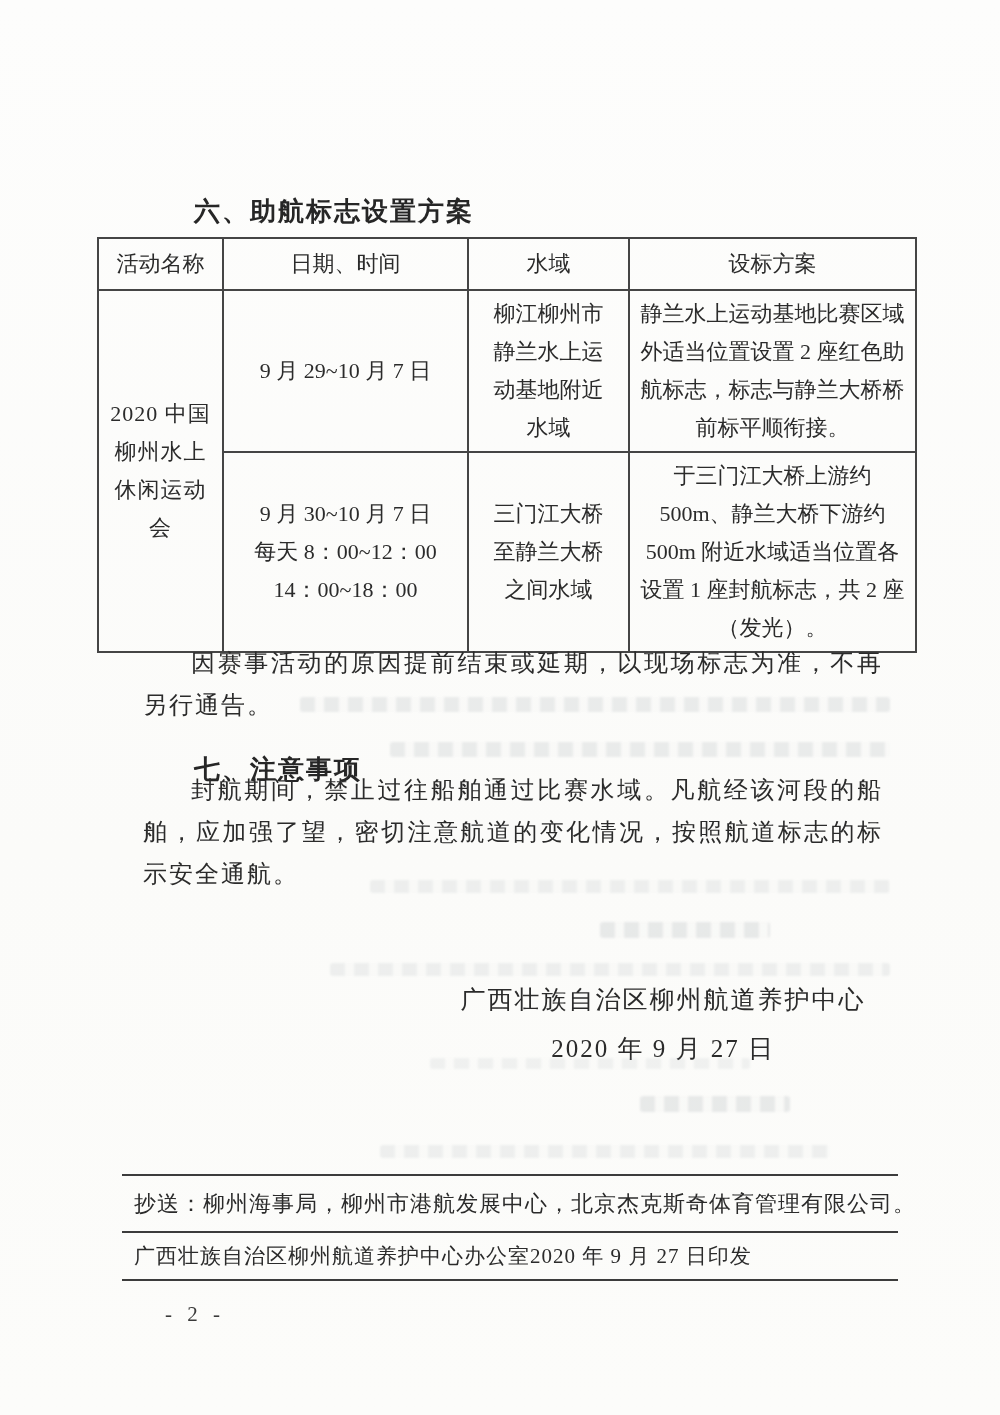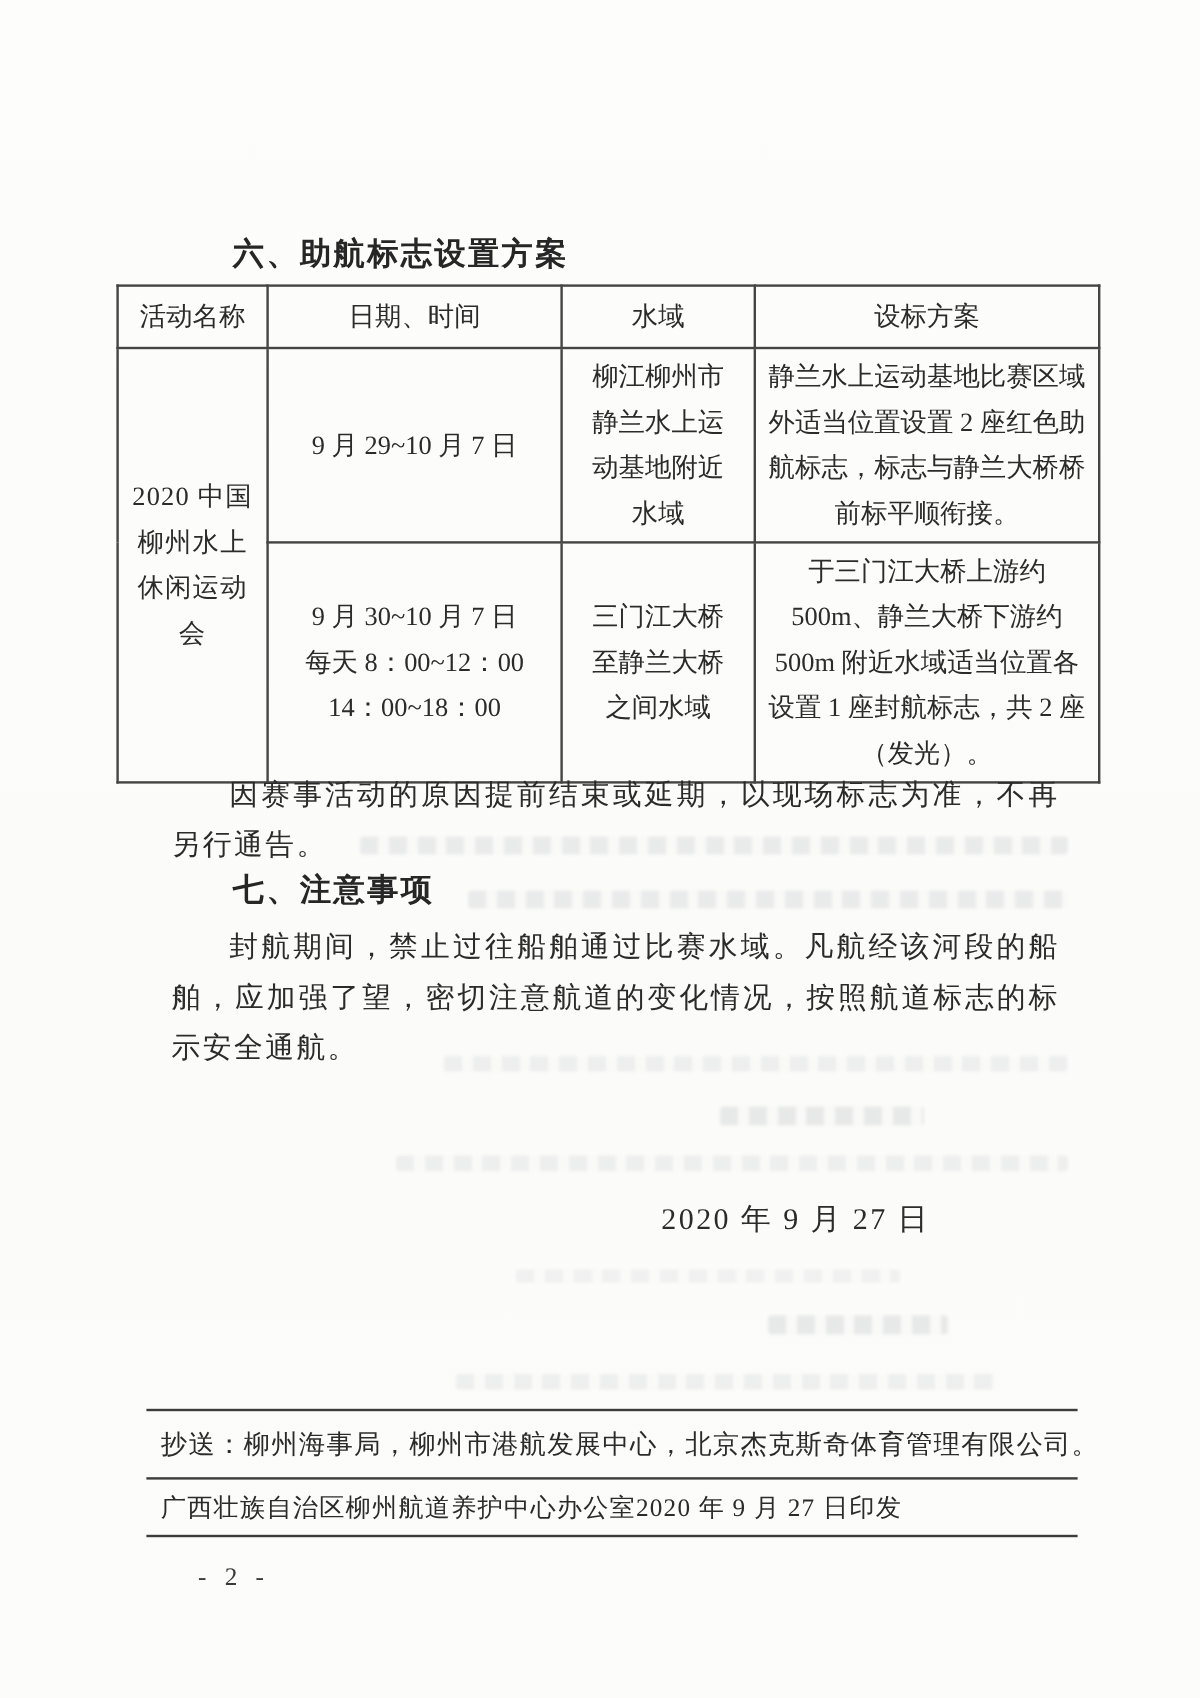--- a/index.html
+++ b/index.html
@@ -22,21 +22,21 @@
   .sec-heading {
     position: absolute;
     font-family: "Liberation Sans", "DejaVu Sans", sans-serif;
     font-weight: bold;
     font-size: 26px;
     letter-spacing: 2px;
     color: #262626;
     white-space: nowrap;
   }
   .heading-six { left: 194px; top: 194px; }
-  .heading-seven { left: 194px; top: 724px; }
+  .heading-seven { left: 194px; top: 752px; }
 
   
   .marks-table {
     position: absolute;
     left: 97px;
     top: 237px;
     width: 818px;
     border-collapse: collapse;
     table-layout: fixed;
     font-size: 22px;
@@ -201,20 +201,21 @@
     </tbody>
   </table>
 
   <div class="para para-note">因赛事活动的原因提前结束或延期，以现场标志为准，不再另行通告。</div>
 
   <div class="sec-heading heading-seven">七、注意事项</div>
 
   <div class="para para-notice">封航期间，禁止过往船舶通过比赛水域。凡航经该河段的船舶，应加强了望，密切注意航道的变化情况，按照航道标志的标示安全通航。</div>
 
   <div class="signature-block">
+    <div class="signature-issuer">广西壮族自治区柳州航道养护中心</div>
     <div class="signature-date">2020 年 9 月 27 日</div>
   </div>
 
   <div class="artifact a1"></div>
   <div class="artifact a2"></div>
   <div class="artifact a3"></div>
   <div class="artifact a4"></div>
   <div class="artifact a5"></div>
   <div class="artifact a6"></div>
   <div class="artifact a7"></div>

